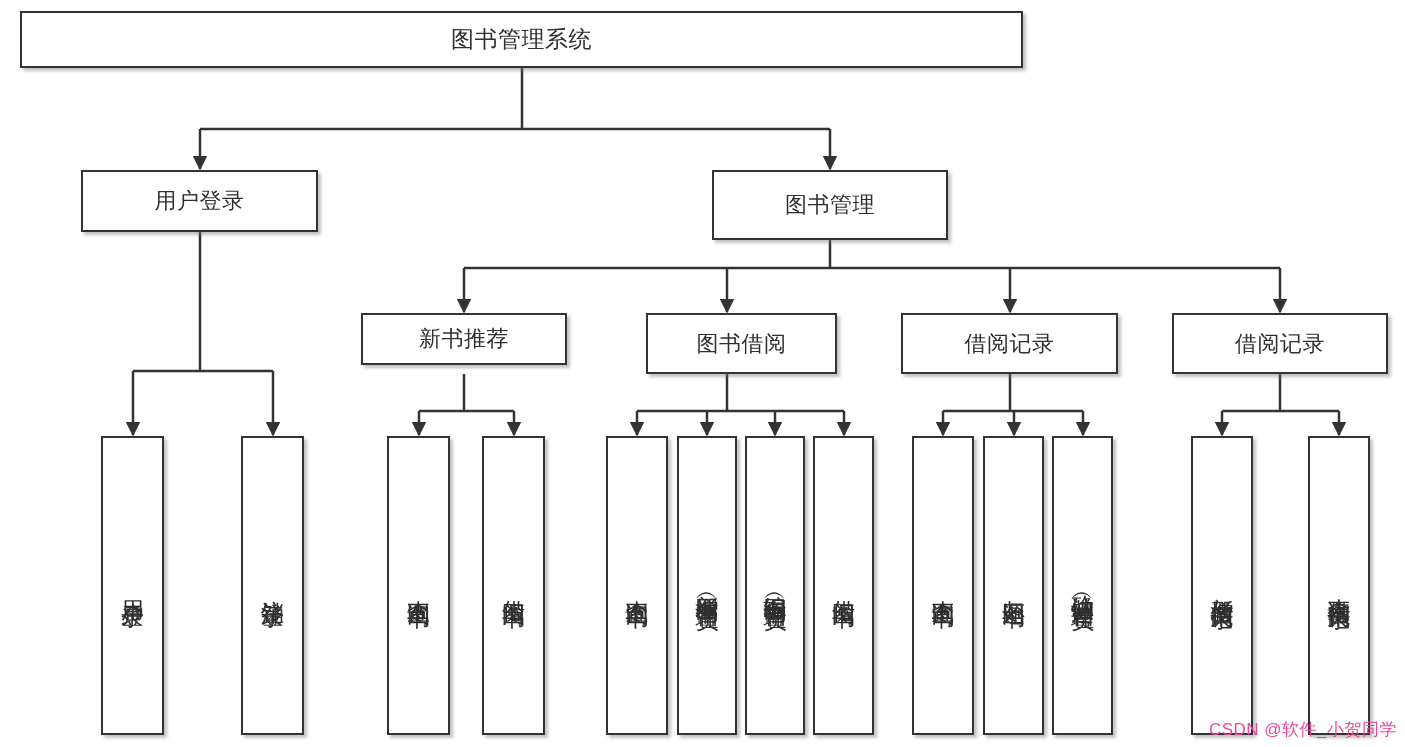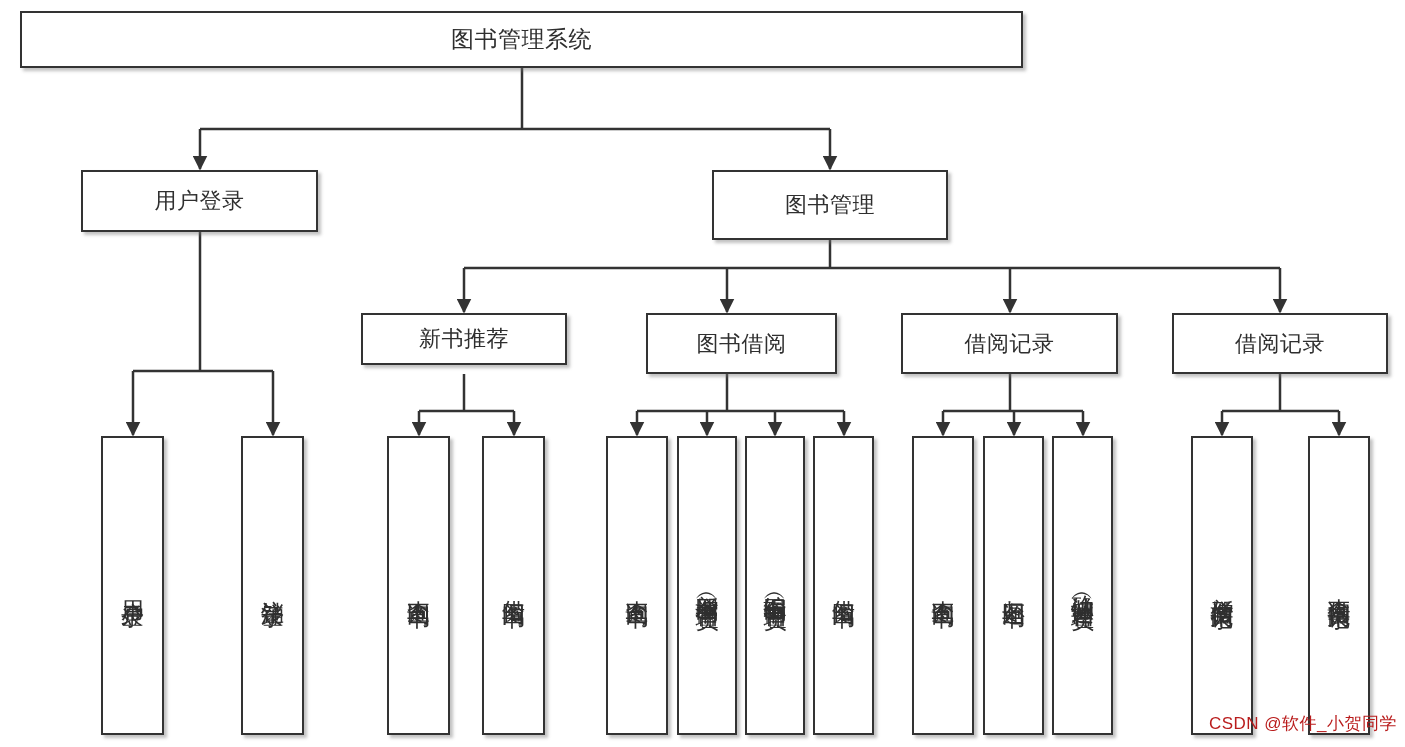--- a/index.html
+++ b/index.html
@@ -53,22 +53,22 @@
     font-size: 23px;
     letter-spacing: 2px;
     line-height: 1.0;
   }
   .node.root .node-label {
     font-size: 23px;
   }
   #watermark {
     position: absolute;
     right: 8px;
-    bottom: 12px;
-    color: #b91c1c;
+    bottom: 6px;
+    color: #ec4899;
     font-size: 17px;
     letter-spacing: 0.5px;
     white-space: nowrap;
     user-select: none;
   }
 </style>
 </head>
 <body>
 
 <div id="diagram-root">

